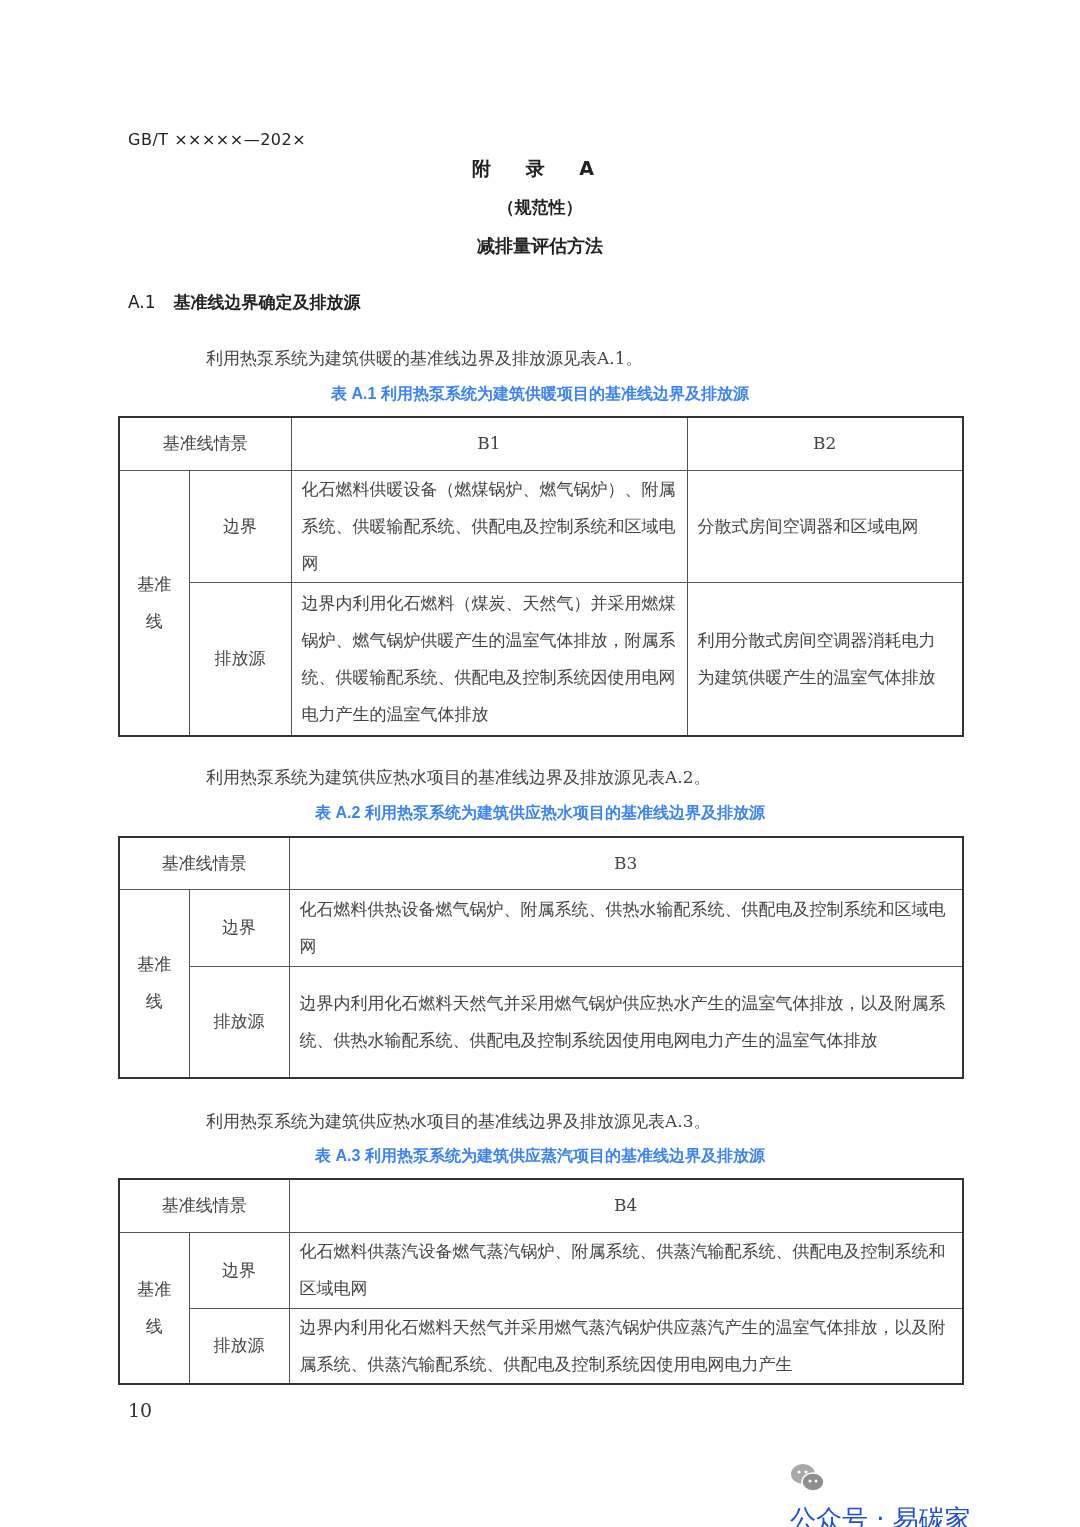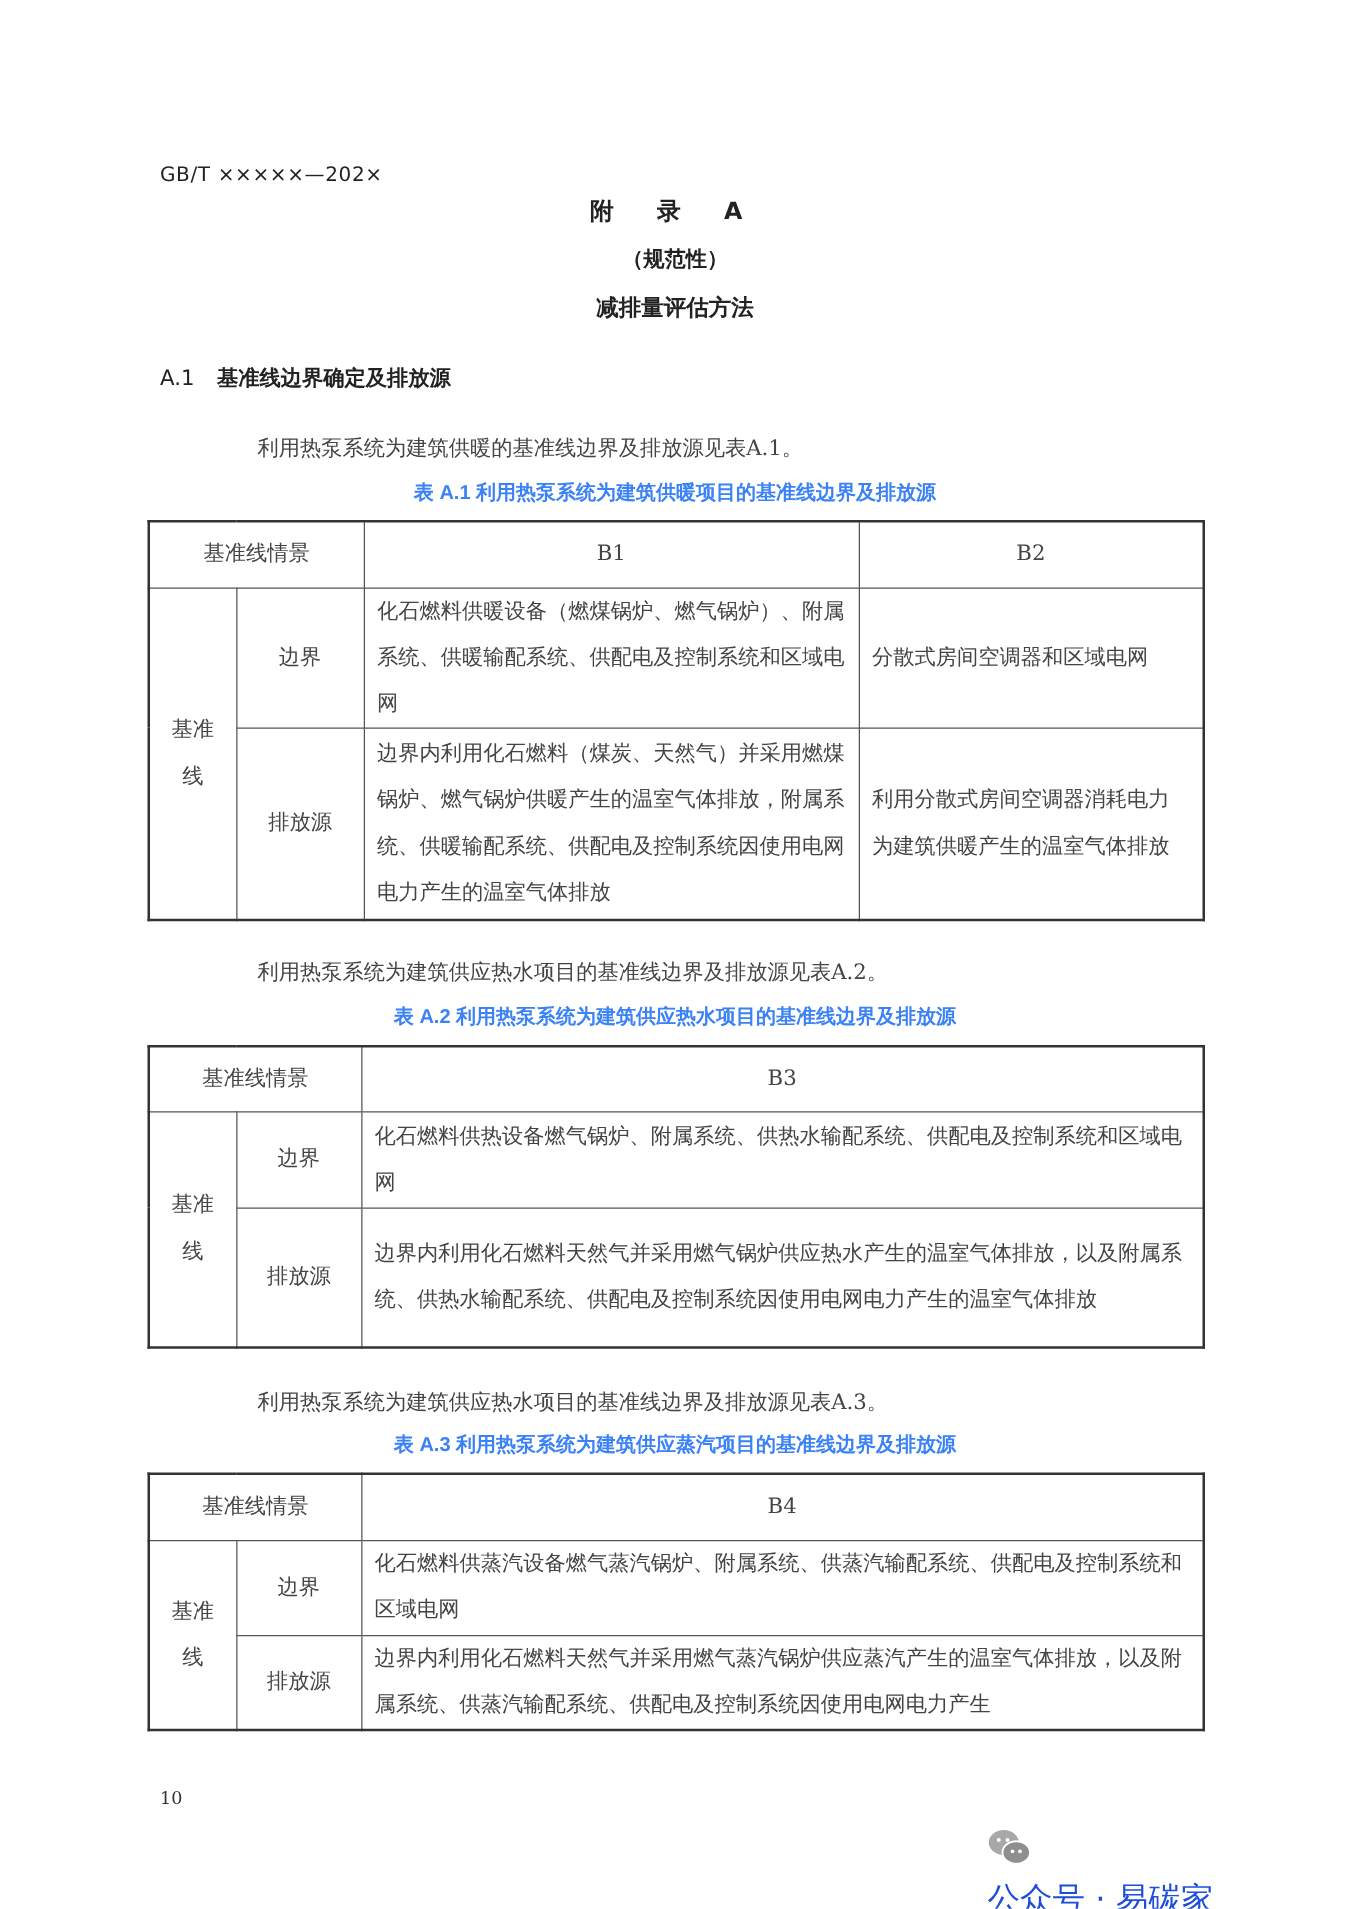--- a/index.html
+++ b/index.html
@@ -13,21 +13,21 @@
   .appx-name { top: 234px; font-family: "DejaVu Sans", sans-serif; font-size: 18px; font-weight: bold; color: #222; }
   .section-head { left: 128px; top: 291px; font-family: "DejaVu Sans", sans-serif; font-size: 17px; font-weight: bold; color: #222; }
   .section-head .num { font-weight: normal; margin-right: 18px; }
   .para { left: 166px; font-size: 17px; color: #444; margin-left: 40px; }
   .caption { font-family: Liberation Sans, sans-serif; font-size: 16px; font-weight: bold; color: #3b82f6; }
   table.doc { position: absolute; left: 118px; border-collapse: collapse; border: 2px solid #333; table-layout: fixed; }
   table.doc td { border: 1px solid #555; font-size: 17px; color: #444; padding: 0 10px; line-height: 37px; vertical-align: middle; }
   table.doc td.hdr { text-align: center; }
   table.doc td.lbl { text-align: center; padding: 0 4px; }
   table.doc td.vlbl { text-align: center; padding: 0 4px; line-height: 37px; }
-  .page-num { left: 128px; top: 1431px; font-size: 14px; color: #333; }
+  .page-num { left: 128px; top: 1399px; font-size: 19px; color: #333; }
   .watermark { left: 790px; top: 1462px; display: flex; align-items: flex-start; gap: 8px; color: #1d4ed8; font-family: "DejaVu Sans", sans-serif; font-size: 26px; flex-direction: column; }
   .wm-icon { width: 36px; height: 32px; position: relative; }
 </style>
 </head>
 <body>
 
 <div class="abs std-code">GB/T ×××××—202×</div>
 <div class="abs center appx-title">附 录 A</div>
 <div class="abs center appx-type">（规范性）</div>
 <div class="abs center appx-name">减排量评估方法</div>

